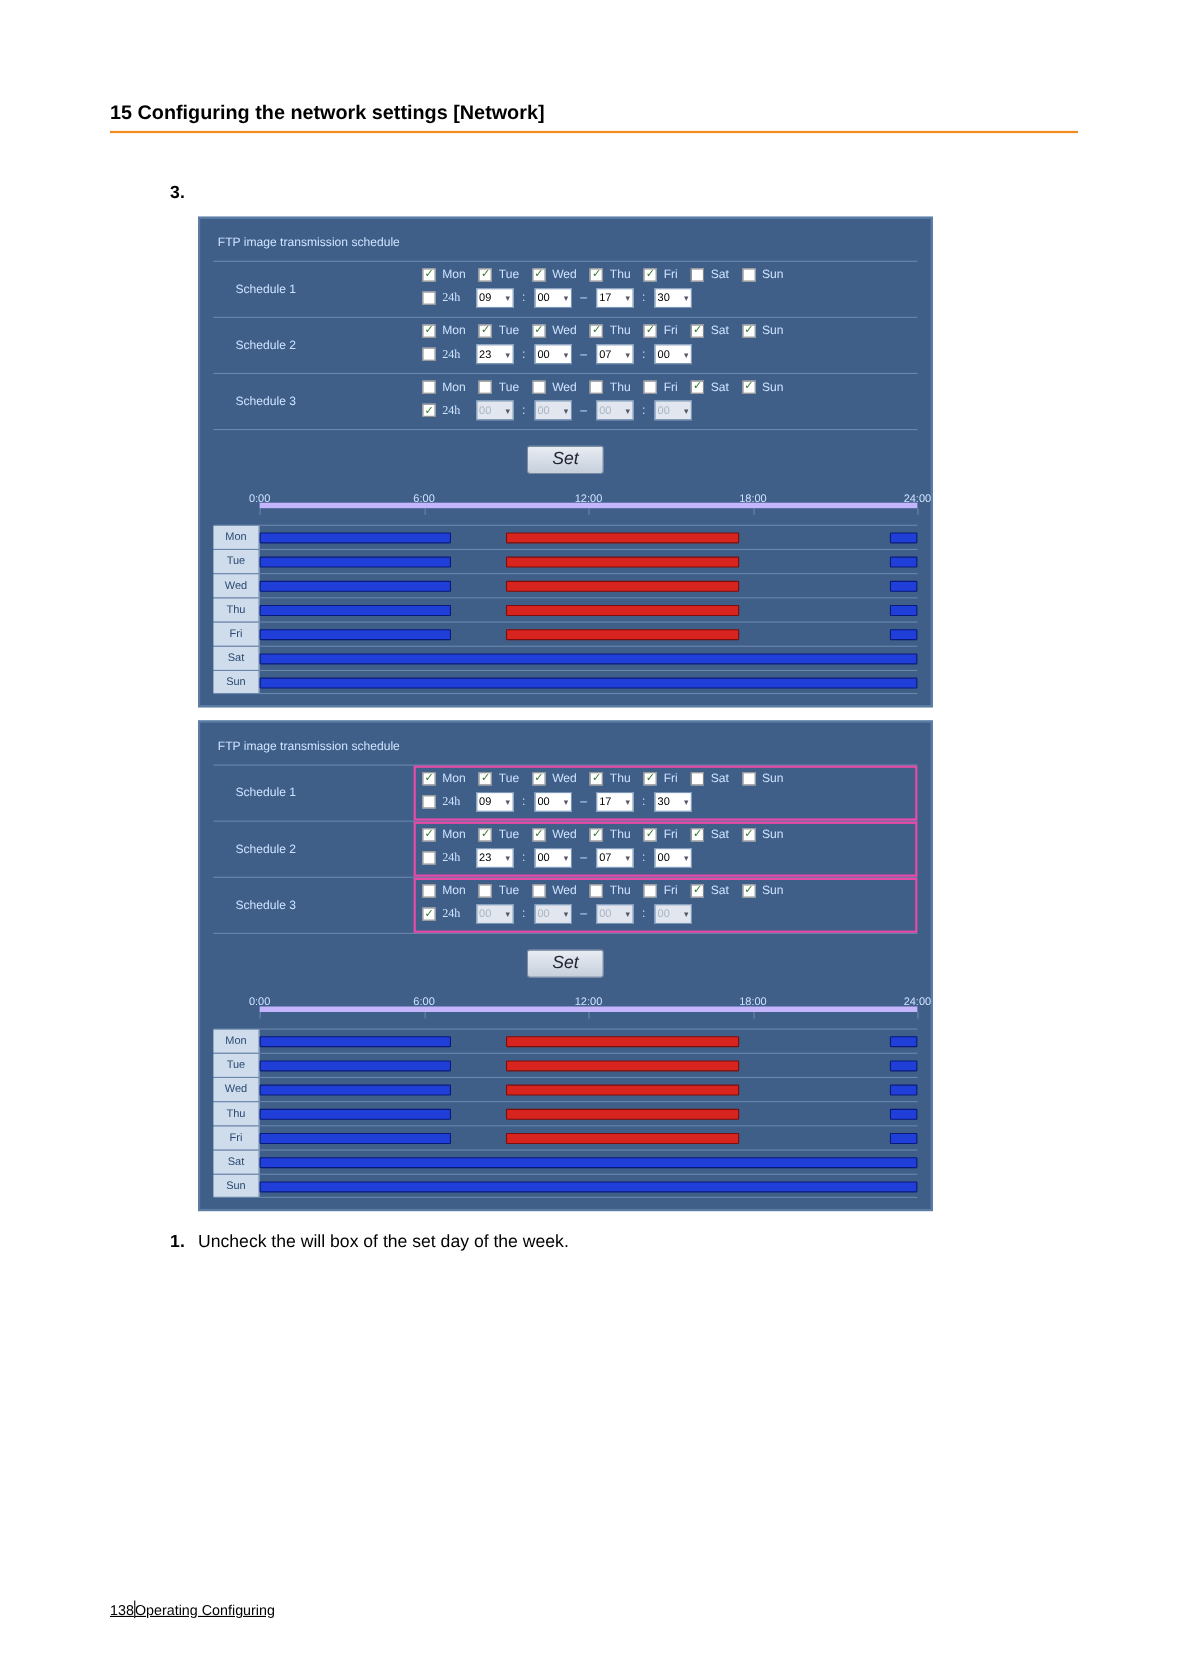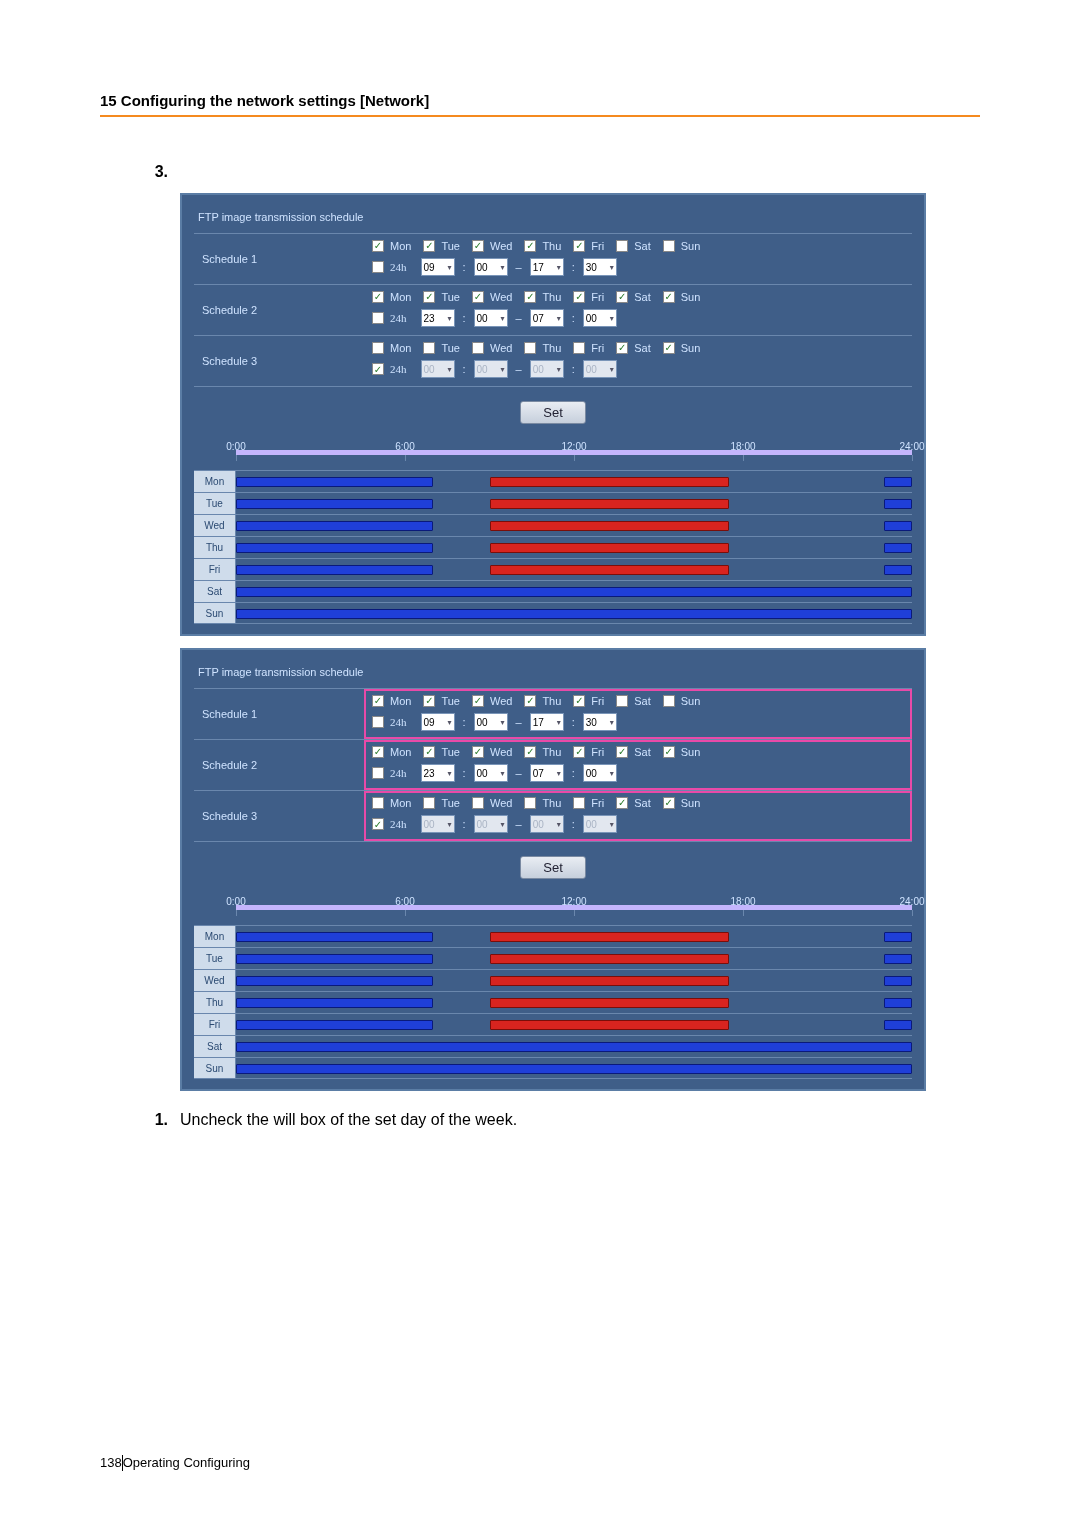--- a/index.html
+++ b/index.html
@@ -1,61 +1,61 @@
 <!DOCTYPE html>
 <html><head>
 <meta charset="utf-8">
 <style>
   * { box-sizing: border-box; margin: 0; padding: 0; }
   html, body { width: 1080px; height: 1527px; background: #fff; font-family: Arial, Helvetica, sans-serif; color: #000; }
   .page { padding: 92px 100px 40px 100px; }
-  .hdr-title { font-size: 15px; font-weight: bold; }
+  .hdr-title { font-size: 18px; font-weight: bold; }
   .hdr-rule { height: 2px; background: #f58a1f; margin-top: 6px; }
   .body { margin-top: 46px; padding-left: 46px; }
   ol.steps { list-style: none; }
   ol.steps > li { display: flex; gap: 12px; font-size: 16px; }
   ol.steps .num { font-weight: bold; min-width: 22px; text-align: right; }
   ol.steps .txt .arrow-line { display: flex; gap: 8px; margin-top: 4px; }
   .arrow { font-size: 16px; }
   .panel-wrap { margin-left: 34px; margin-top: 12px; }
-  .panel { width: 746px; border: 2px solid #5b7da5; background: #3f5e88; color: #9dc1e6; font-family: Tahoma, Arial, sans-serif; font-size: 11px; padding: 10px 12px 10px 12px; }
+  .panel { width: 668px; border: 2px solid #5b7da5; background: #3f5e88; color: #9dc1e6; font-family: Tahoma, Arial, sans-serif; font-size: 11px; padding: 10px 12px 10px 12px; }
   .panel-title { color: #cfe3ff; padding: 6px 4px 10px 4px; }
   .sched-row { display: flex; align-items: stretch; border-top: 1px solid #6a87ad; }
   .sched-row:first-of-type { border-top: 1px solid #6a87ad; }
-  .sched-label { width: 170px; display: flex; align-items: center; padding: 10px 8px; color: #cfe3ff; }
+  .sched-label { width: 170px; display: flex; align-items: center; padding: 10px 8px; color: #cfe3ff; margin-left: 12px; }
   .sched-cfg { flex: 1; padding: 6px 8px 8px 8px; }
   .sched-cfg.hl { outline: 2px solid #e84aa8; outline-offset: -2px; }
   .day-row { display: flex; gap: 6px; align-items: center; flex-wrap: wrap; }
   .day-row .cb { width: 12px; height: 12px; border: 1px solid #888; background: #fff; display: inline-flex; align-items: center; justify-content: center; font-size: 10px; line-height: 1; color: #2a7a2a; }
   .day-row .cb.checked::before { content: "✓"; }
   .day-row .dl { color: #cfe3ff; margin-right: 6px; }
   .time-row { display: flex; gap: 6px; align-items: center; margin-top: 6px; }
   .time-row .cb24 { width: 12px; height: 12px; border: 1px solid #888; background: #fff; display: inline-flex; align-items: center; justify-content: center; font-size: 10px; color: #2a7a2a; }
   .time-row .cb24.checked::before { content: "✓"; }
   .time-row .l24 { color: #cfe3ff; margin-right: 8px; font-family: Liberation Serif, serif; }
   .sel { width: 34px; height: 18px; background: #fff; color: #000; border: 1px solid #7a95b8; font-size: 10px; padding: 0 2px; display: inline-flex; align-items: center; justify-content: space-between; }
   .sel.dis { background: #e2e7ef; color: #aab4c4; }
   .sel .caret { font-size: 8px; color: #556; }
   .colon, .dash { color: #cfe3ff; padding: 0 2px; }
   .set-row { display: flex; justify-content: center; padding: 14px 0 18px 0; border-top: 1px solid #6a87ad; }
-  .set-btn { background: linear-gradient(#e9edf3,#c6cfdc); border: 1px solid #7a8aa2; color: #223; font-size: 13px; padding: 3px 22px; border-radius: 3px; }
+  .set-btn { background: linear-gradient(#e9edf3,#c6cfdc); border: 1px solid #7a8aa2; color: #223; font-size: 16px; padding: 3px 22px; border-radius: 3px; font-style: italic; }
   .tl { margin-top: 8px; }
   .tl-axis { position: relative; height: 20px; margin-left: 42px; border-top: 5px solid #c4b5fd; }
   .tl-axis .tick { position: absolute; top: -14px; font-size: 10px; color: #cfe3ff; transform: translateX(-50%); }
   .tl-axis .tk { position: absolute; top: 0; width: 1px; height: 6px; background: #6a87ad; }
   .tl-rows { }
   .tl-row { display: flex; align-items: center; height: 22px; border-top: 1px solid #6a87ad; }
   .tl-row:last-child { border-bottom: 1px solid #6a87ad; }
   .tl-day { width: 42px; background: #cfdceb; color: #2b4a72; font-size: 10px; display: flex; align-items: center; justify-content: center; align-self: stretch; border-right: 1px solid #6a87ad; }
   .tl-track { flex: 1; position: relative; height: 100%; }
   .bar { position: absolute; top: 6px; height: 10px; border-radius: 1px; }
   .c1 { background: #d8241f; border: 1px solid #7a0e0a; }
   .c2 { background: #1f3fd8; border: 1px solid #0a1a7a; }
   h2.sec { font-size: 24px; font-weight: bold; margin: 42px 0 18px 0; }
-  .footer { position: absolute; left: 100px; bottom: 56px; display: flex; gap: 0; font-size: 13px; }
+  .footer { position: absolute; left: 100px; bottom: 56px; display: flex; align-items: center; gap: 0; font-size: 13px; text-decoration: underline; }
   .footer .pn { font-size: 13px; }
   .footer .sep { width: 1px; height: 16px; background: #000; }
 </style>
 </head>
 <body>
 
 <div class="page">
   <div>
     <div class="hdr-title">15 Configuring the network settings [Network]</div>
     <div class="hdr-rule"></div>

